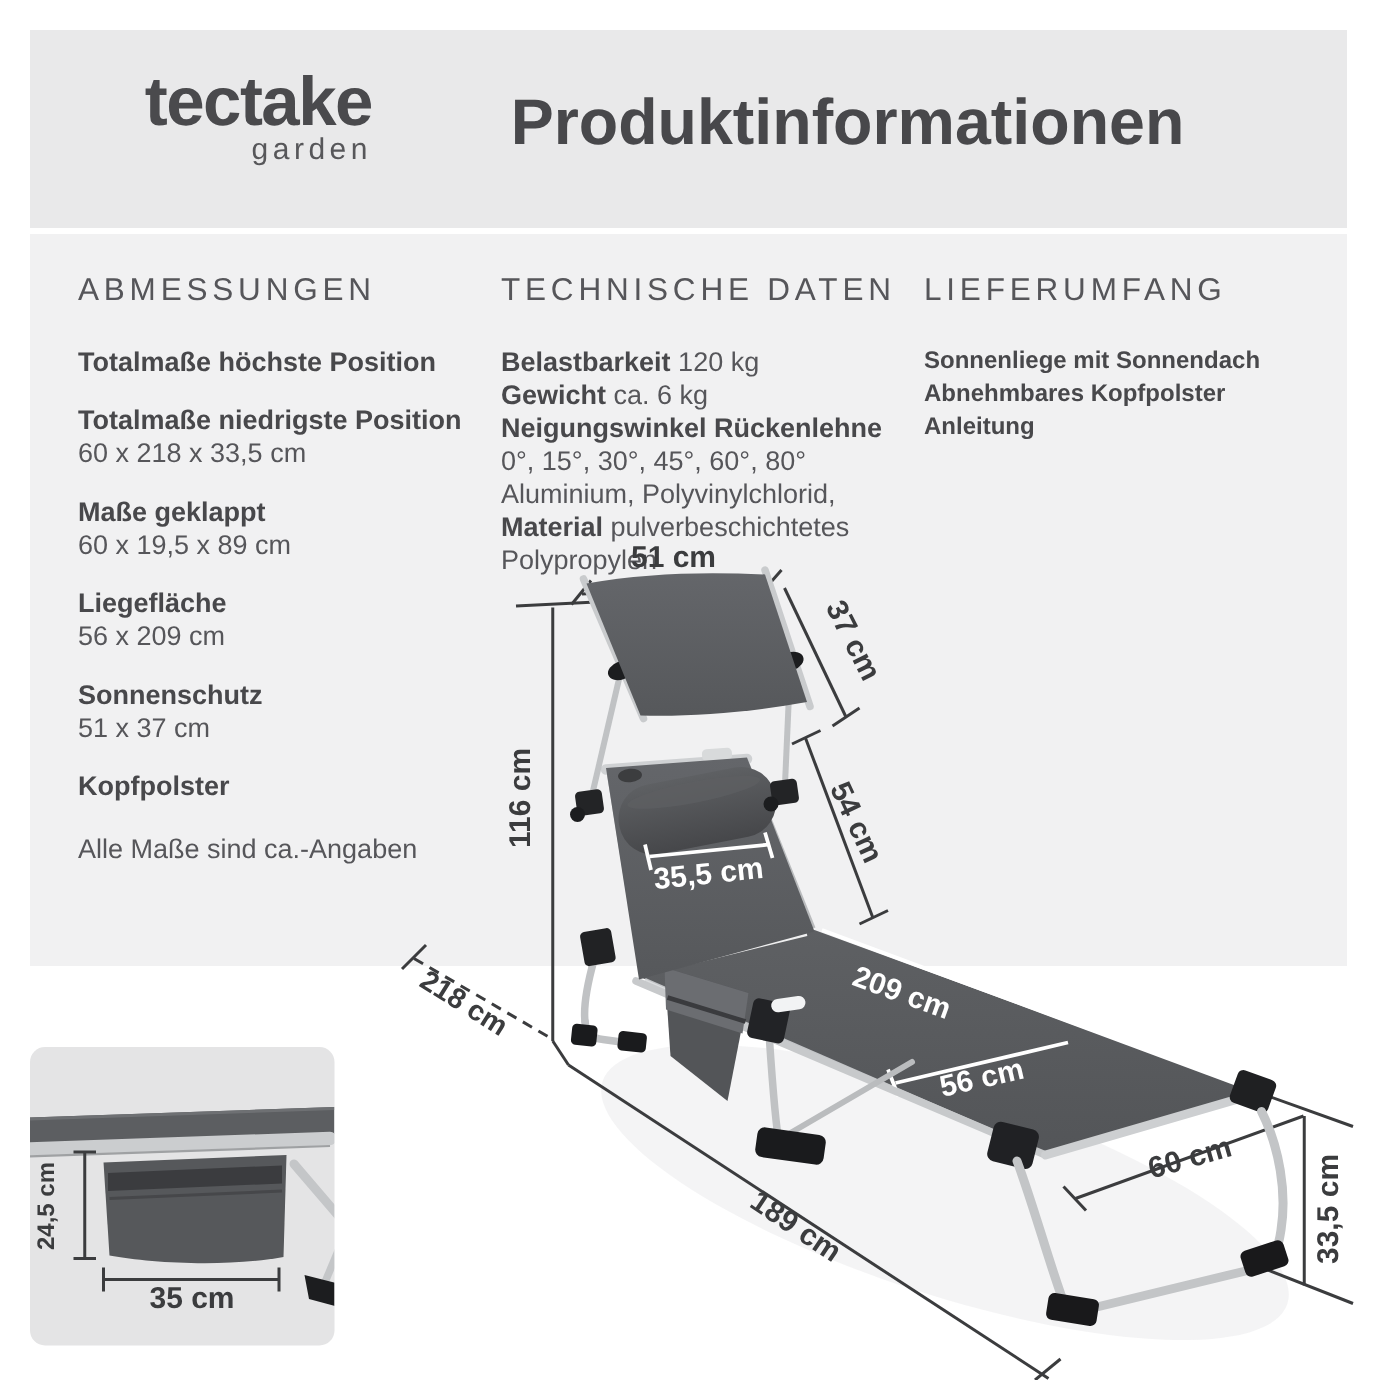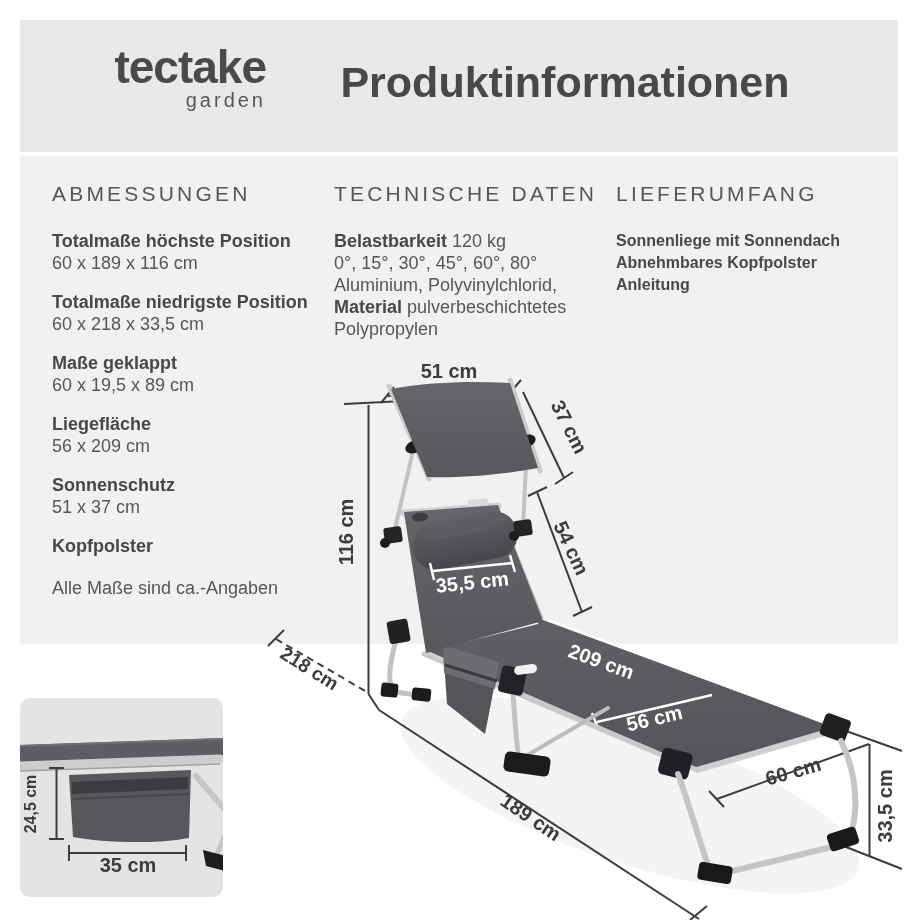--- a/index.html
+++ b/index.html
@@ -10,21 +10,21 @@
   *{margin:0;padding:0;box-sizing:border-box;}
   html,body{width:920px;height:920px;}
   body{
     background:var(--background);
     font-family:"Liberation Sans","DejaVu Sans",sans-serif;
     position:relative;overflow:hidden;
   }
   .panel{position:absolute;left:20px;width:878px;}
   .panel.header{top:20px;height:132px;background:var(--panel_header);}
   .panel.content{top:156px;height:488px;background:var(--panel_content);}
-  .logo{position:absolute;left:88px;top:44px;width:178px;text-align:right;}
+  .logo{position:absolute;left:70px;top:44px;width:178px;text-align:right;}
   .logo .brand{font-size:46px;font-weight:700;color:#4a4a4d;letter-spacing:-1px;line-height:46px;}
   .logo .sub{font-size:20px;font-weight:400;color:#57575a;letter-spacing:3px;line-height:20px;margin-top:0px;}
   .page-title{
     position:absolute;left:320px;top:58px;width:490px;text-align:center;
     font-size:43px;font-weight:700;color:var(--text_dark);letter-spacing:0px;
   }
   .col{position:absolute;top:182px;}
   .col.c1{left:52px;width:285px;}
   .col.c2{left:334px;width:285px;}
   .col.c3{left:616px;width:285px;}
@@ -58,21 +58,20 @@
 <div class="logo">
   <div class="brand">tectake</div>
   <div class="sub">garden</div>
 </div>
 <div class="page-title">Produktinformationen</div>
 
 <div class="col c1">
   <h2>ABMESSUNGEN</h2>
   <div class="dim-item">
     <div class="lbl">Totalmaße höchste Position</div>
-    <div class="val">60 x 189 x 116 cm</div>
   </div>
   <div class="dim-item">
     <div class="lbl">Totalmaße niedrigste Position</div>
     <div class="val">60 x 218 x 33,5 cm</div>
   </div>
   <div class="dim-item">
     <div class="lbl">Maße geklappt</div>
     <div class="val">60 x 19,5 x 89 cm</div>
   </div>
   <div class="dim-item">
@@ -85,20 +84,22 @@
   </div>
   <div class="dim-item">
     <div class="lbl">Kopfpolster</div>
   </div>
   <div class="note">Alle Maße sind ca.-Angaben</div>
 </div>
 
 <div class="col c2">
   <h2>TECHNISCHE DATEN</h2>
   <div class="tline"><b>Belastbarkeit</b> <span>120 kg</span></div>
+  <div class="tline"><b>Gewicht</b> <span>ca. 6 kg</span></div>
+  <div class="tline"><b>Neigungswinkel Rückenlehne</b><span></span></div>
   <div class="tline"><span>0°, 15°, 30°, 45°, 60°, 80°</span></div>
   <div class="tline"><span>Aluminium, Polyvinylchlorid,</span></div>
   <div class="tline"><b>Material</b> <span>pulverbeschichtetes</span></div>
   <div class="tline"><span>Polypropylen</span></div>
 </div>
 
 <div class="col c3">
   <h2>LIEFERUMFANG</h2>
   <div class="dlist">
     <div>Sonnenliege mit Sonnendach</div>

